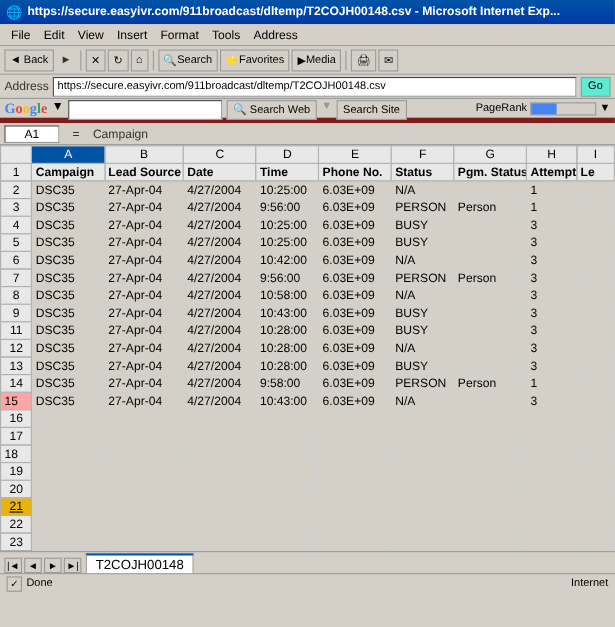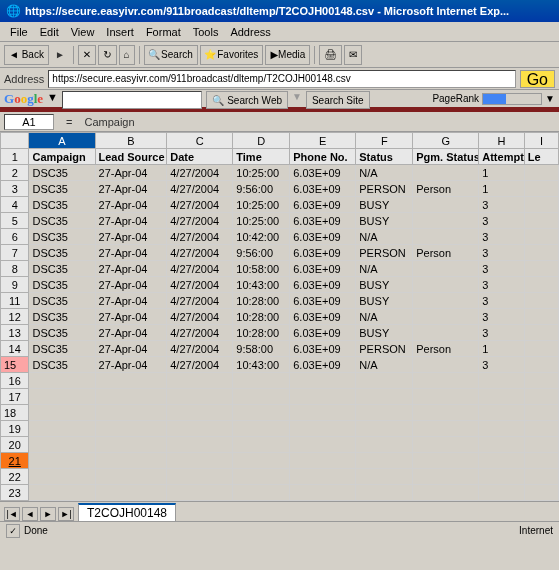--- a/index.html
+++ b/index.html
@@ -78,22 +78,22 @@
       flex: 1;
       height: 18px;
       border: 1px inset #999;
       font-size: 10px;
       padding: 0 3px;
       background: white;
     }
     .go-btn {
       height: 18px;
       padding: 0 6px;
-      font-size: 16px;
-      background: #fde047;
+      font-size: 10px;
+      background: #5eead4;
       border: 1px solid #999;
       cursor: pointer;
     }
 
     
     .google-bar {
       background: #d4d0c8;
       display: flex;
       height: 22px;
       padding: 1px 4px;
@@ -598,21 +598,21 @@
           <td></td>
           <td></td>
           <td></td>
           <td></td>
           <td></td>
           <td></td>
           <td></td>
           <td></td>
         </tr>
         <tr>
-          <td style="background: #f97316; text-align: center; border-color: rgb(176, 176, 176); text-decoration: underline;">21</td>
+          <td style="background: #eab308; text-align: center; border-color: rgb(176, 176, 176); text-decoration: underline;">21</td>
           <td></td>
           <td></td>
           <td></td>
           <td></td>
           <td></td>
           <td></td>
           <td></td>
           <td></td>
           <td></td>
         </tr>

